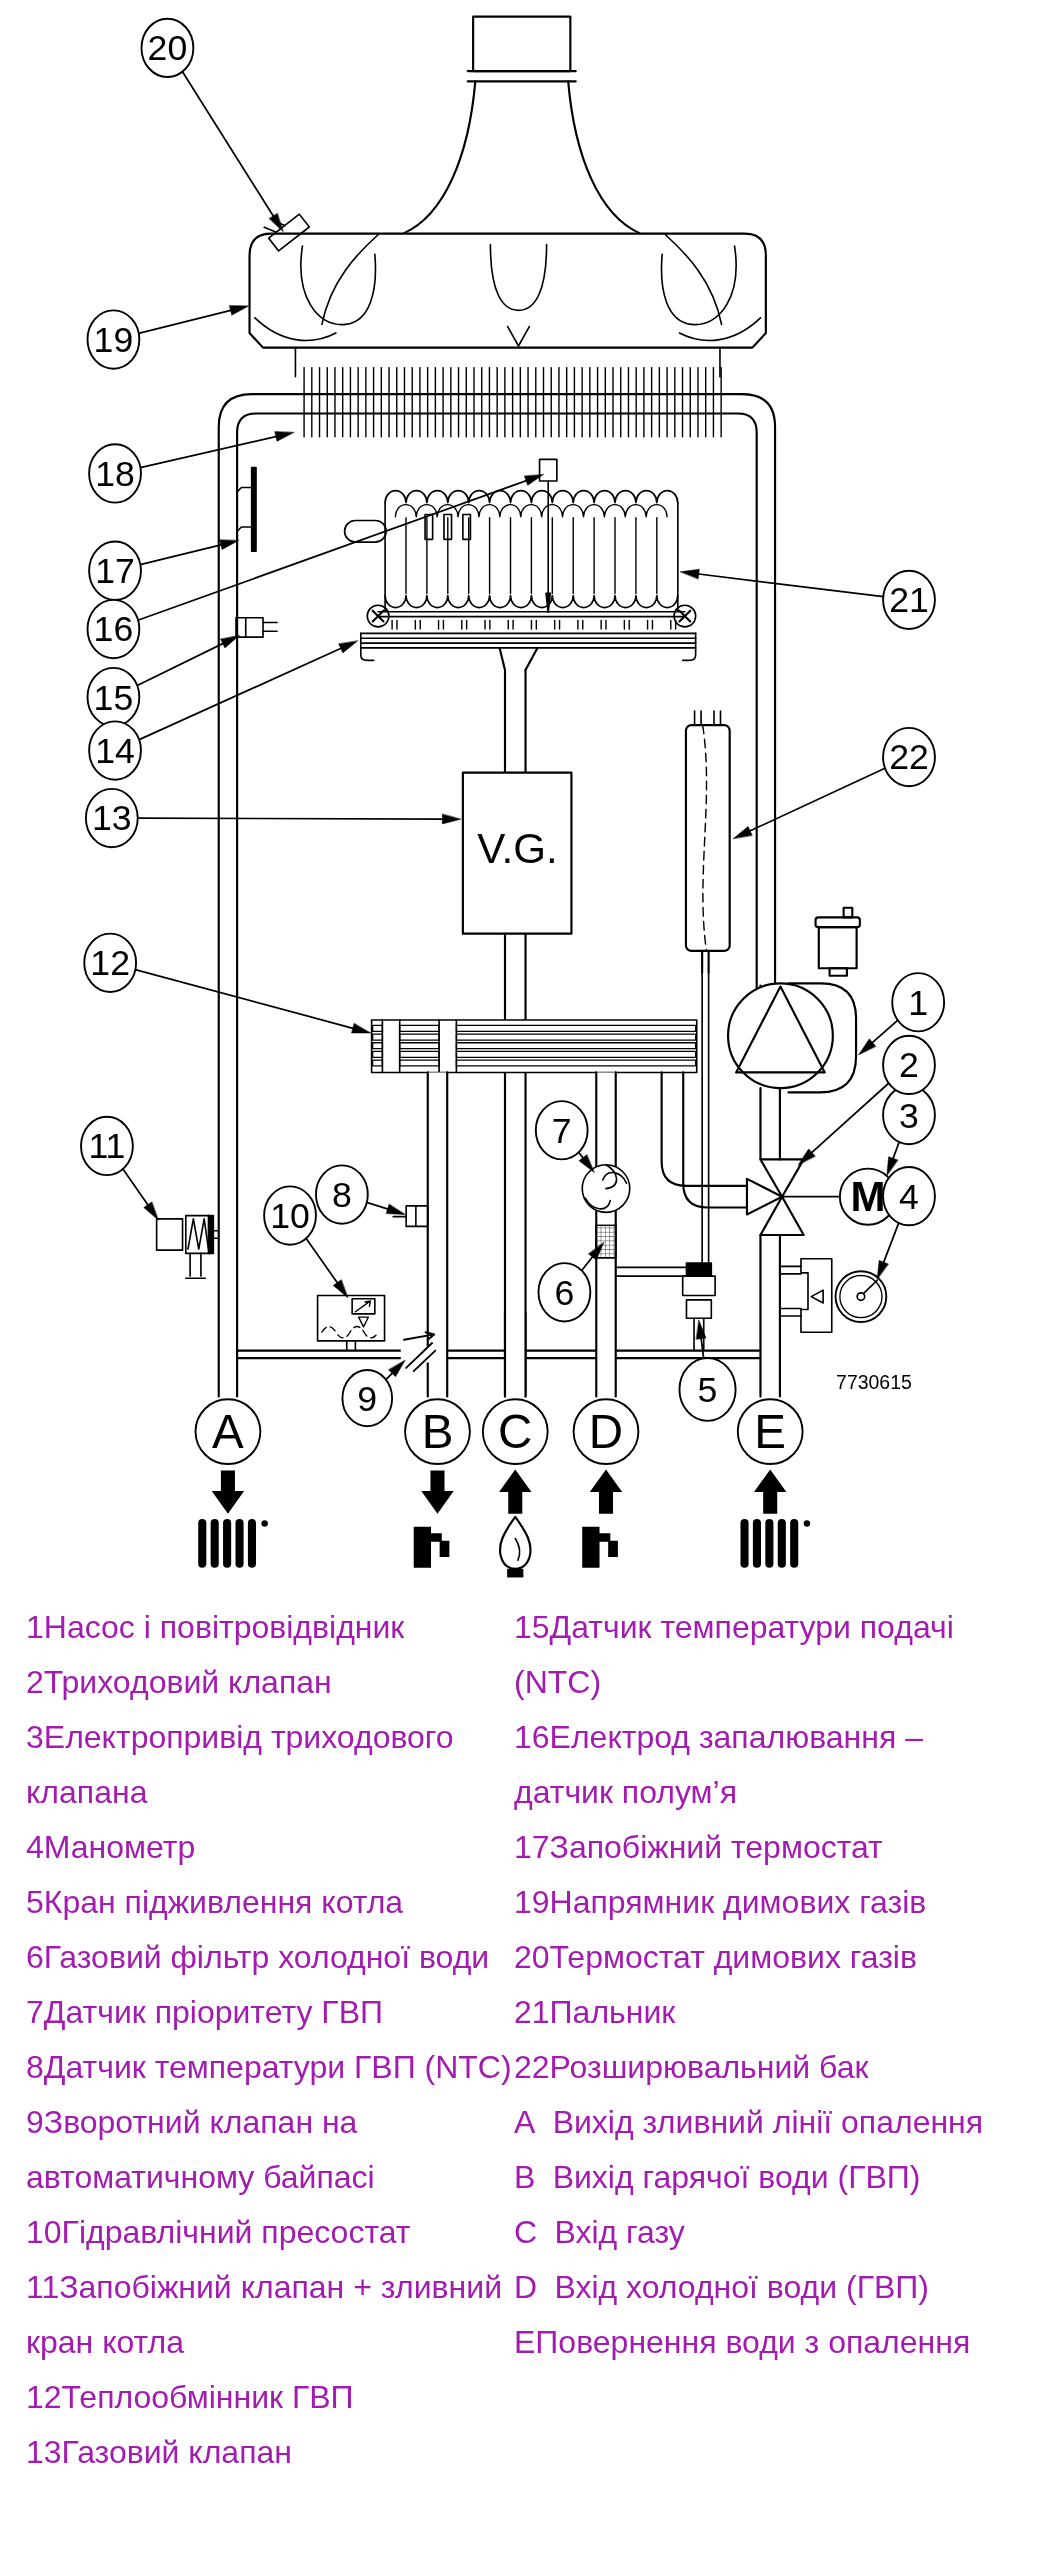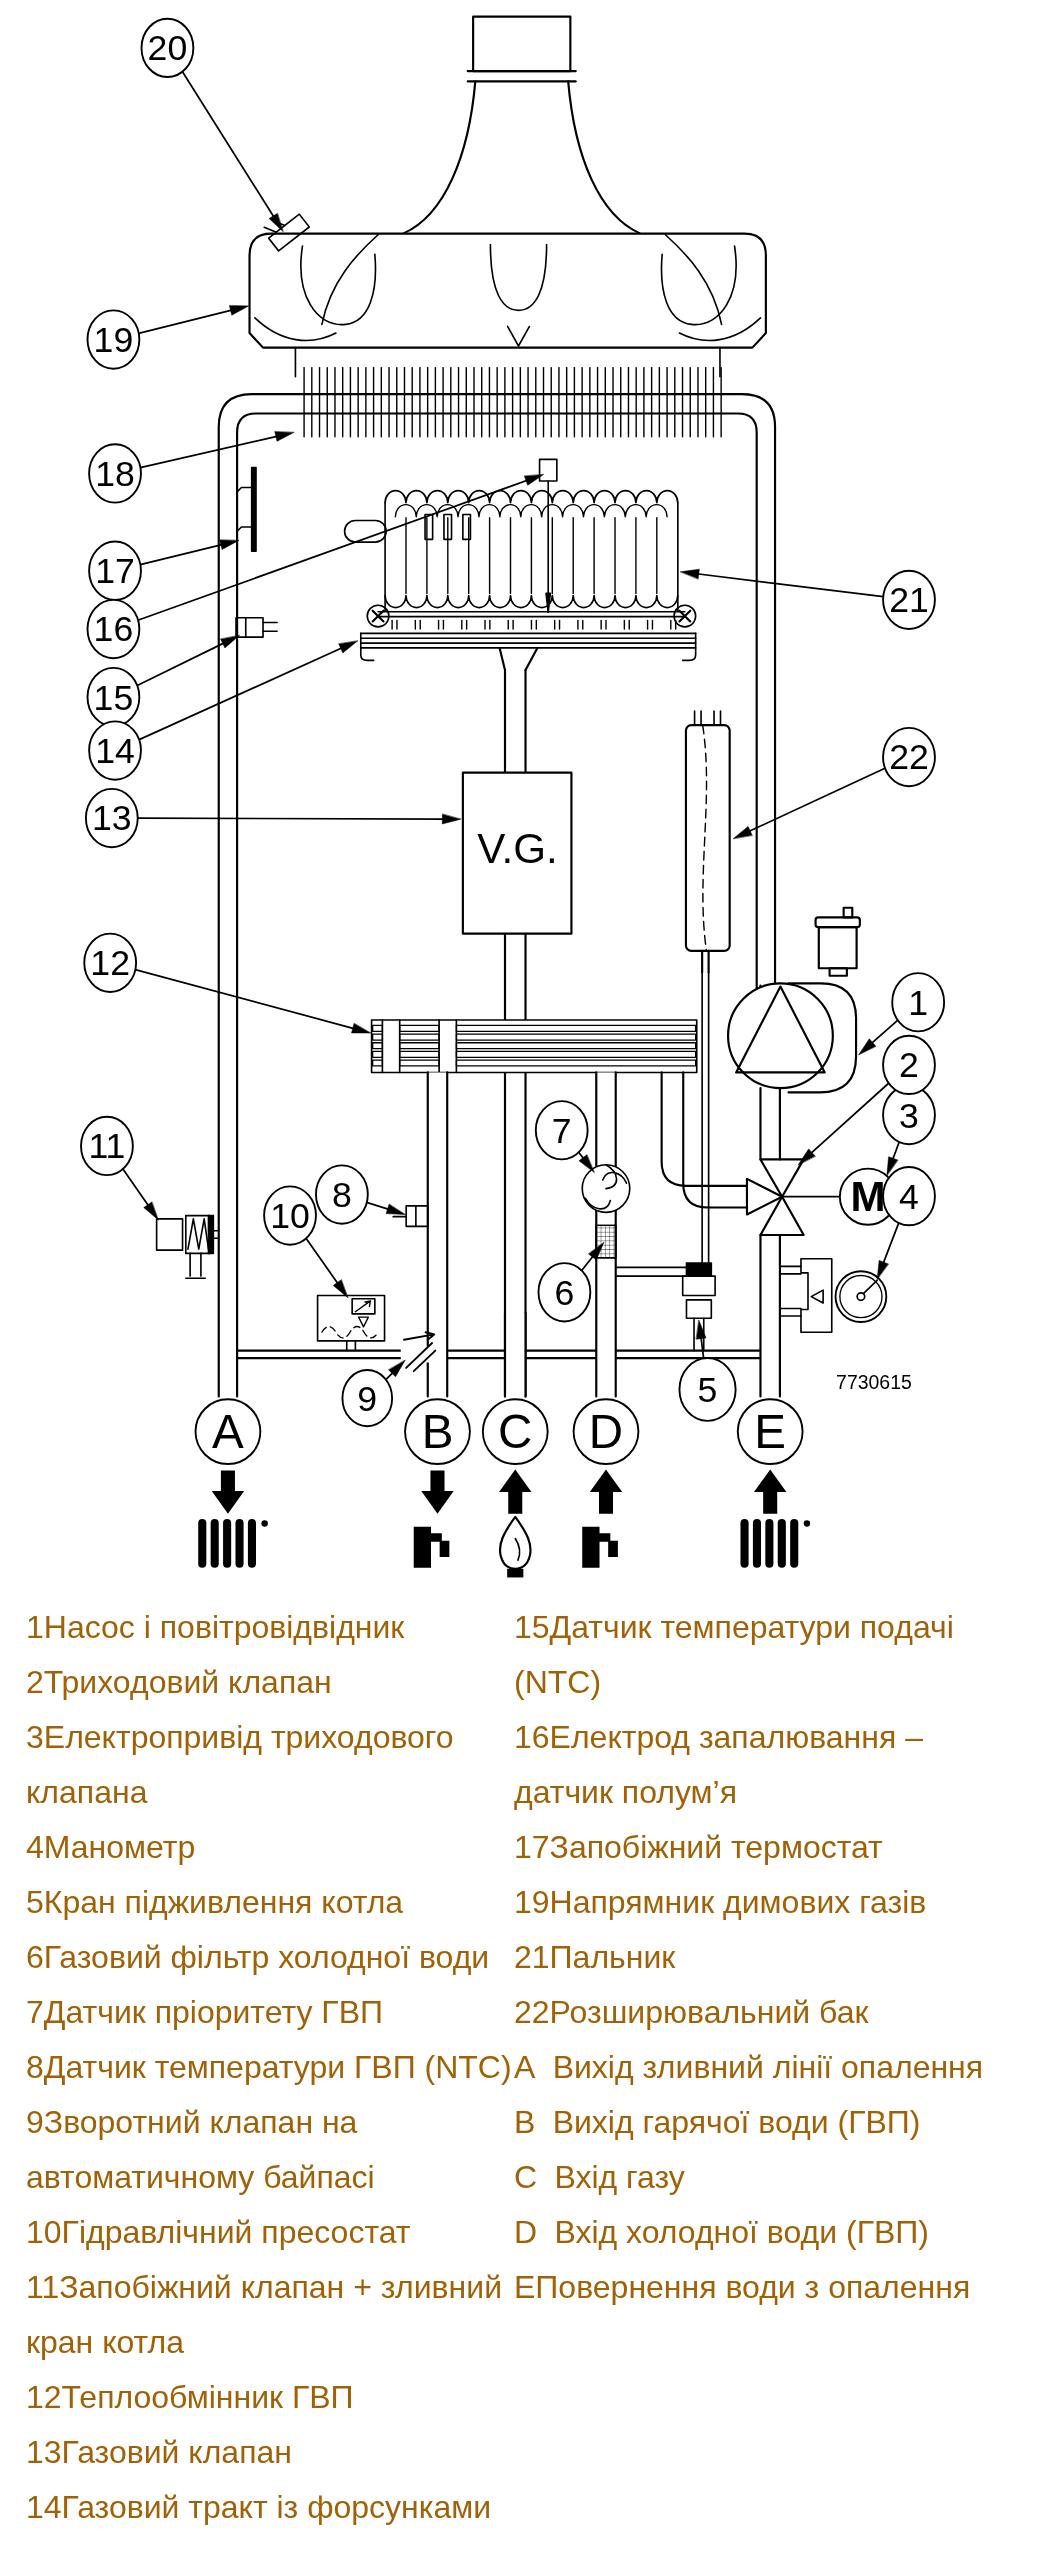--- a/index.html
+++ b/index.html
@@ -3,21 +3,21 @@
 <meta charset="utf-8">
 <style>
   html,body{margin:0;padding:0;background:#fff;}
   #page{position:relative;width:1037px;height:2576px;background:#fff;overflow:hidden;
         font-family:"Liberation Sans", sans-serif;}
   #diagram{position:absolute;left:0;top:0;}
   svg text{font-family:"Liberation Sans", sans-serif;fill:#000;}
   .legend-col{position:absolute;color:#0c0c0c;}
   #legend-left{left:26px;top:1600px;width:508px;}
   #legend-right{left:514px;top:1600px;width:521px;}
-  .le{white-space:pre;font-size:32px;line-height:55px;color:#a16207;}
+  .le{white-space:pre;font-size:32px;line-height:55px;color:#a21caf;}
   .le .n{display:inline;}
   .le .t{display:inline;}
   .le.sp .t{padding-left:17.3px;}
 </style>
 </head>
 <body>
 
 <div id="page">
 
 <svg id="diagram" width="1037" height="1594" viewBox="0 0 1920 2950" fill="none" stroke="#000" stroke-width="4" stroke-linecap="round" stroke-linejoin="round">
@@ -547,29 +547,29 @@
       <div class="le"><span class="n">6</span><span class="t">Газовий фільтр холодної води</span></div>
       <div class="le"><span class="n">7</span><span class="t">Датчик пріоритету ГВП</span></div>
       <div class="le"><span class="n">8</span><span class="t">Датчик температури ГВП (NTC)</span></div>
       <div class="le"><span class="n">9</span><span class="t">Зворотний клапан на
 автоматичному байпасі</span></div>
       <div class="le"><span class="n">10</span><span class="t">Гідравлічний пресостат</span></div>
       <div class="le"><span class="n">11</span><span class="t">Запобіжний клапан + зливний
 кран котла</span></div>
       <div class="le"><span class="n">12</span><span class="t">Теплообмінник ГВП</span></div>
       <div class="le"><span class="n">13</span><span class="t">Газовий клапан</span></div>
-      <div class="le"><span class="n">14</span><span class="t">Газовий тракт із форсунками</span></div>
     </div>
 <div id="legend-right" class="legend-col">
       <div class="le"><span class="n">15</span><span class="t">Датчик температури подачі
 (NTC)</span></div>
       <div class="le"><span class="n">16</span><span class="t">Електрод запалювання –
 датчик полум’я</span></div>
       <div class="le"><span class="n">17</span><span class="t">Запобіжний термостат</span></div>
       <div class="le"><span class="n">19</span><span class="t">Напрямник димових газів</span></div>
+      <div class="le"><span class="n">20</span><span class="t">Термостат димових газів</span></div>
       <div class="le"><span class="n">21</span><span class="t">Пальник</span></div>
       <div class="le"><span class="n">22</span><span class="t">Розширювальний бак</span></div>
       <div class="le sp"><span class="n">A</span><span class="t">Вихід зливний лінії опалення</span></div>
       <div class="le sp"><span class="n">B</span><span class="t">Вихід гарячої води (ГВП)</span></div>
       <div class="le sp"><span class="n">C</span><span class="t">Вхід газу</span></div>
       <div class="le sp"><span class="n">D</span><span class="t">Вхід холодної води (ГВП)</span></div>
       <div class="le"><span class="n">E</span><span class="t">Повернення води з опалення</span></div>
     </div>
 
 </div>

